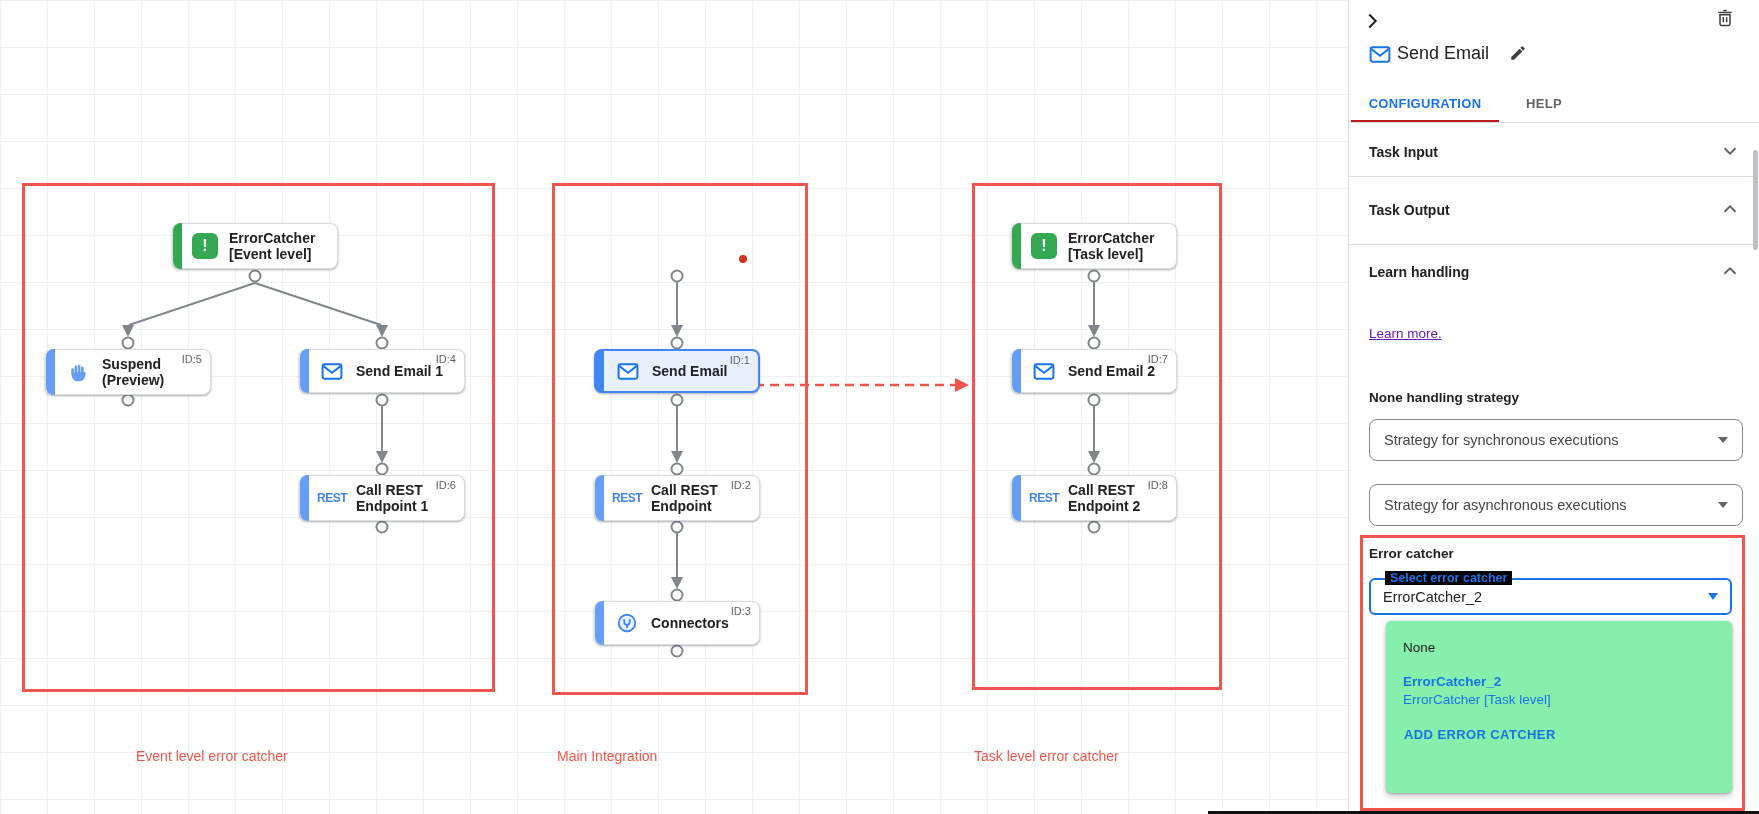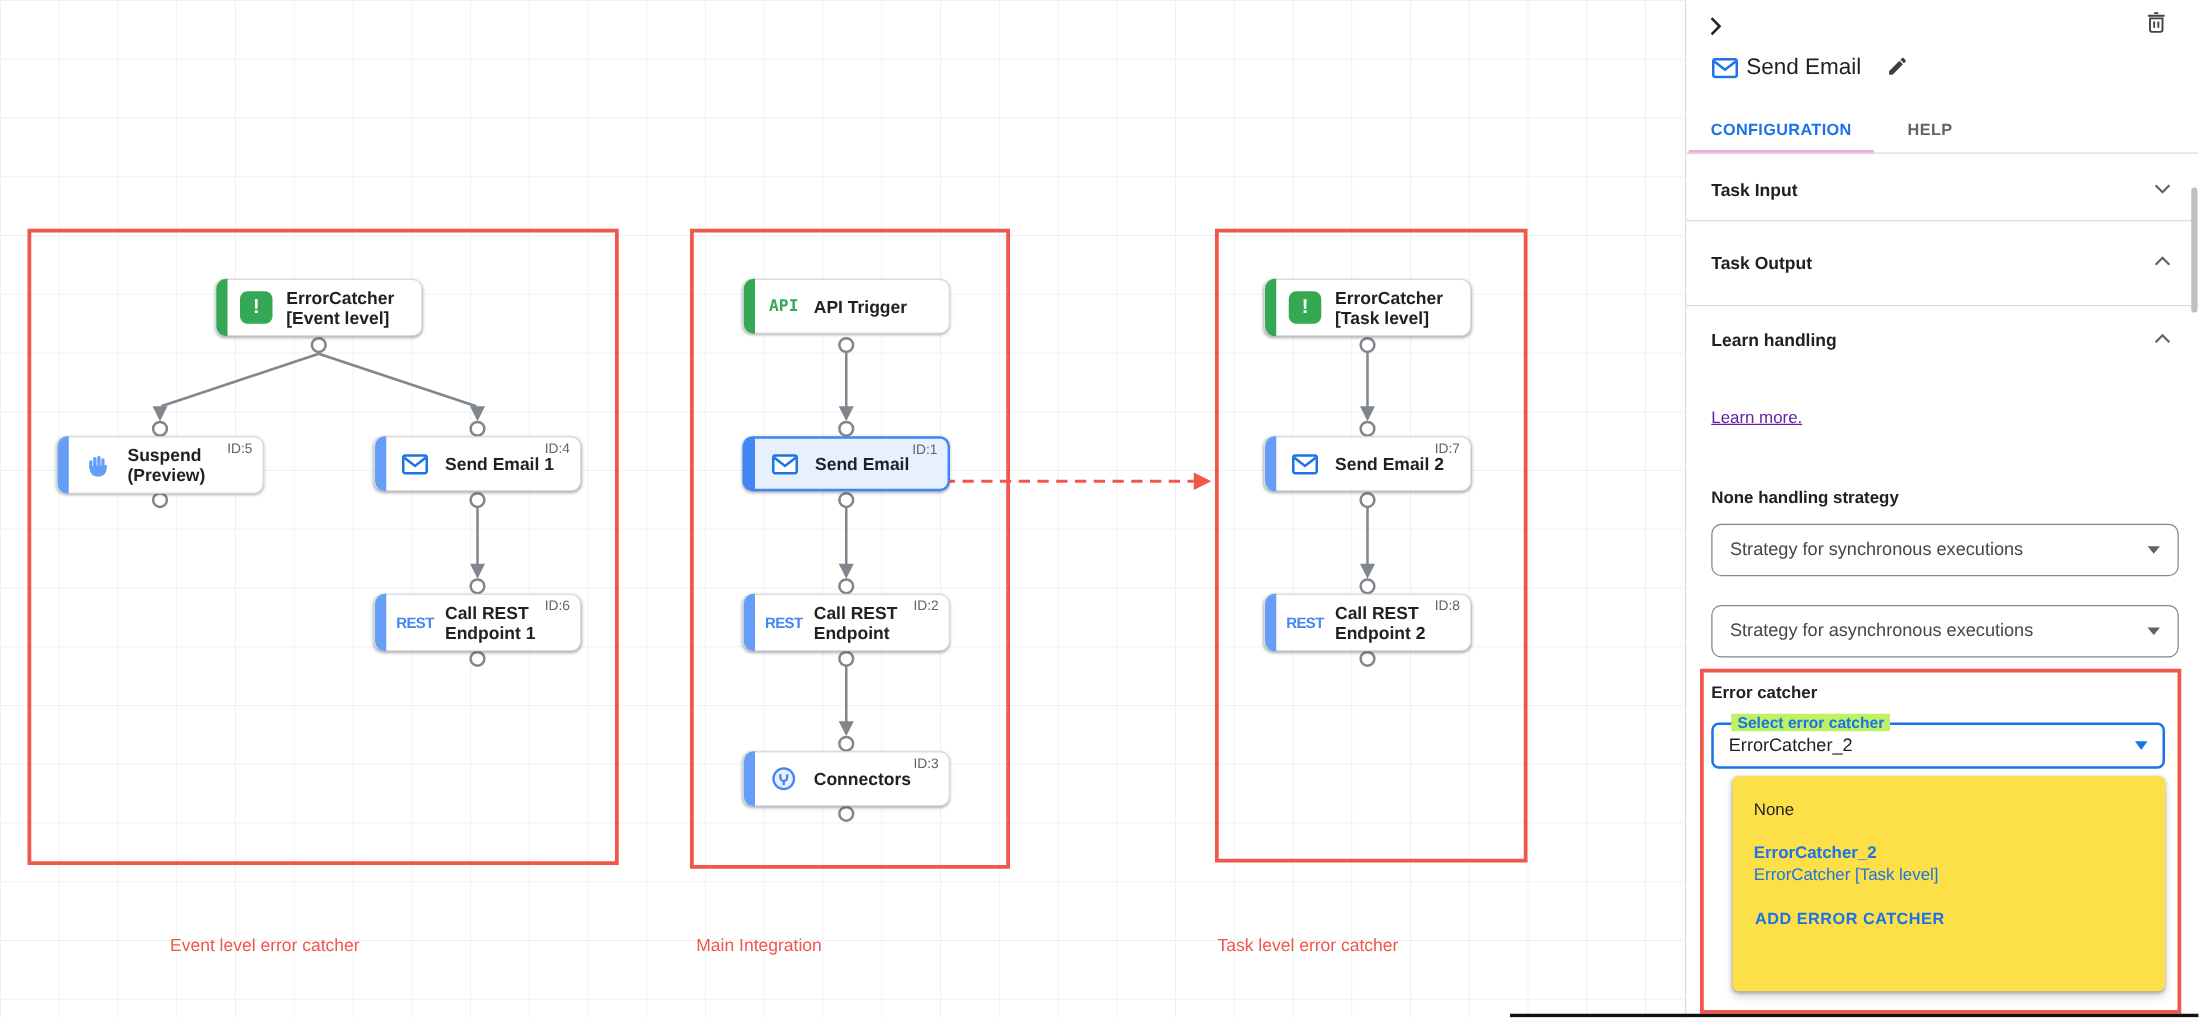--- a/index.html
+++ b/index.html
@@ -27,39 +27,39 @@
     font-size:16px;display:flex;align-items:center;justify-content:center;}
   .api-ic{color:#34a853;font-family:"DejaVu Sans Mono",monospace;font-weight:bold;font-size:13px;}
   .rest-ic{color:#4285f4;font-weight:bold;font-size:12px;letter-spacing:-0.5px;}
   
   .panel{position:absolute;left:1348px;top:0;width:411px;height:814px;background:#fff;
     border-left:1px solid #dadce0;box-sizing:border-box;}
   .icon-btn{position:absolute;background:none;border:none;padding:2px;cursor:pointer;}
   .ptitle{position:absolute;left:48px;top:43px;font-size:18px;color:#202124;}
   .tab{position:absolute;top:86px;height:34px;font-size:13px;font-weight:bold;letter-spacing:.3px;
     display:flex;align-items:center;justify-content:center;}
-  .tab.active{color:#1a73e8;border-bottom:3px solid #f9a8d4;}
+  .tab.active{color:#1a73e8;border-bottom:3px solid #b91c1c;}
   .tab.inactive{color:#5f6368;}
   .hline{position:absolute;left:0;right:0;height:1px;background:#dadce0;}
   .sec-label{position:absolute;left:20px;font-size:14px;color:#202124;font-weight:bold;}
   .chev{position:absolute;right:16px;width:24px;height:24px;}
   .para{position:absolute;left:20px;top:302px;width:378px;font-size:13.5px;line-height:21px;color:#3c4043;}
   .learn{color:#681da8;text-decoration:underline;cursor:pointer;}
   .flabel{position:absolute;left:20px;font-size:13.5px;font-weight:bold;color:#202124;}
   .ddl{position:absolute;left:20px;width:374px;height:42px;border:1px solid #80868b;border-radius:8px;
     box-sizing:border-box;display:flex;align-items:center;padding:0 14px;font-size:14.5px;color:#444746;
     background:#fff;cursor:pointer;}
   .caret{margin-left:auto;width:0;height:0;border-left:5px solid transparent;border-right:5px solid transparent;
     border-top:6px solid #5f6368;}
   .redbox{position:absolute;left:11px;top:535px;width:385px;height:276px;border:3px solid #f0564b;box-sizing:border-box;}
   .select{position:absolute;left:20px;top:578px;width:363px;height:37px;border:2px solid #1a73e8;border-radius:6px;
     box-sizing:border-box;display:flex;align-items:center;padding:0 12px;font-size:14.5px;color:#202124;background:#fff;cursor:pointer;}
-  .select .lab{position:absolute;top:-9px;left:14px;background:#bef264;padding:0 5px;font-size:12.5px;color:#1a73e8;font-weight:bold;}
+  .select .lab{position:absolute;top:-9px;left:14px;background:#000000;padding:0 5px;font-size:12.5px;color:#1a73e8;font-weight:bold;}
   .select .caret{border-top-color:#1a73e8;border-top-width:7px;}
-  .menu{position:absolute;left:37px;top:621px;width:346px;height:172px;background:#fde047;border-radius:5px;
+  .menu{position:absolute;left:37px;top:621px;width:346px;height:172px;background:#86efac;border-radius:5px;
     box-shadow:0 1px 3px rgba(0,0,0,.3),0 4px 8px rgba(0,0,0,.15);box-sizing:border-box;padding-top:10px;}
   .mi{padding:8px 17px;font-size:13.5px;line-height:18px;color:#202124;cursor:pointer;}
   .mi .nm{font-weight:bold;}
   .mi.sel{color:#1a73e8;}
   .add-btn{margin:6px 0 0 18px;background:none;border:none;color:#1a73e8;font-weight:bold;font-size:13px;
     letter-spacing:.4px;cursor:pointer;font-family:inherit;padding:4px 0;}
   .scroll-thumb{position:absolute;right:1px;top:150px;width:5px;height:100px;background:#bdc1c6;border-radius:3px;}
   .bottom-edge{position:absolute;left:1208px;right:0;bottom:0;height:3px;background:#111;}
 </style>
 </head>
@@ -170,27 +170,20 @@
 
     <div class="node" style="left:299px;top:475px;height:46px">
       <div class="bar blue"></div>
       <div class="nicon">
           <span class="rest-ic">REST</span>
         </div>
       <div class="ntitle"><span>Call REST</span><br><span>Endpoint 1</span></div>
       <span class="badge">ID:6</span>
     </div>
 
-    <div class="node" style="left:594px;top:223px;height:44px">
-      <div class="bar green"></div>
-      <div class="nicon">
-          <span class="api-ic">API</span>
-        </div>
-      <div class="ntitle"><span>API Trigger</span></div>
-    </div>
 
     <div class="node selected" style="left:594px;top:349px;height:44px">
       <div class="bar blue"></div>
       <div class="nicon">
         <svg viewBox="0 0 24 19" width="22" height="17">
             <rect x="1.5" y="1.5" width="21" height="16" rx="2" fill="#fff" stroke="#1a73e8" stroke-width="2.2"></rect>
             <path d="M2.5 3.5 L12 11 L21.5 3.5" fill="none" stroke="#1a73e8" stroke-width="2.2"></path>
           </svg>
       </div>
       <div class="ntitle"><span>Send Email</span></div>

